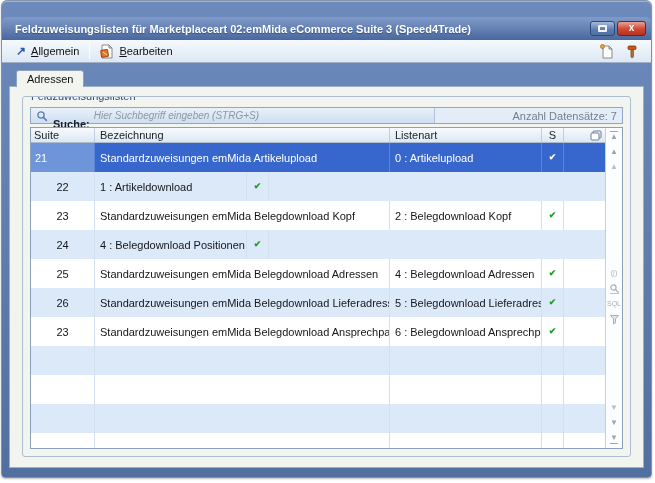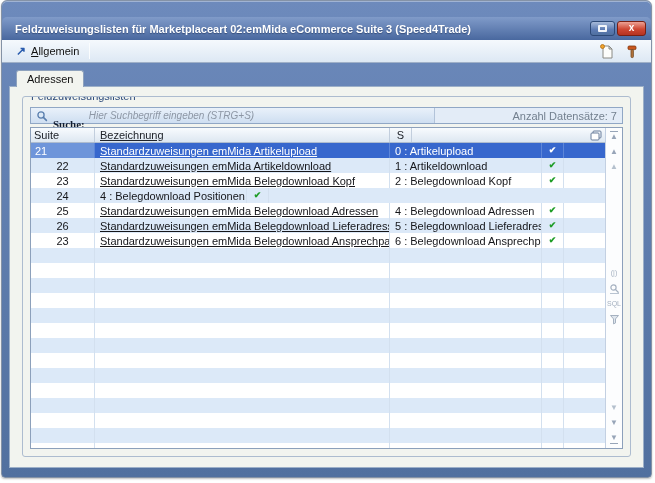--- a/index.html
+++ b/index.html
@@ -75,21 +75,21 @@
     position:absolute; top:-7px; left:5px; background:#f2f4ef; padding:0 3px;
     font-size:11px; color:#2c4a7a;
   }
   
   .searchbar {
     height:17px; flex:none; border:1px solid #90a7c5;
     background:linear-gradient(#e9f1fa,#cedef1);
     display:flex; align-items:center; padding-left:5px; font-size:11px;
   }
   .search-ico { width:12px; height:12px; flex:none; }
-  .search-lbl { font-weight:bold; color:#111c30; margin:16px 4px 0 5px;font-family:Liberation Serif, serif; }
+  .search-lbl { font-weight:bold; color:#111c30; margin:16px 4px 0 5px; }
   .search-input {
     flex:1; border:none; outline:none; background:transparent;
     font-family:"Liberation Sans", sans-serif; font-size:10px; color:#222; padding:0; height:13px;
   }
   .search-input::placeholder { font-style:italic; color:#8d97a5; }
   .count-box {
     width:188px; align-self:stretch; flex:none;
     background:#e3ecf7; border-left:1px solid #b2c3d9;
     display:flex; align-items:center; justify-content:flex-end;
     padding:0 5px; color:#73808f; font-size:11px;
@@ -99,26 +99,26 @@
     flex:1; margin-top:3px; border:1px solid #8ca0bb; background:#fff;
     display:flex; overflow:hidden;
   }
   .gtable { flex:1; display:flex; flex-direction:column; overflow:hidden; }
   .hrow {
     height:15px; flex:none; display:flex; position:relative;
     background:linear-gradient(#f8fbfe,#dde7f1);
     border-bottom:1px solid #aebccf; font-size:11px; color:#20242b;
   }
   .hcell { display:flex; align-items:center; padding:0 5px; border-right:1px solid #c2cedd; }
-  .row { height:15px; flex:none; display:flex; font-size:11px; color:#15161a; }
+  .row { height:29px; flex:none; display:flex; font-size:11px; color:#15161a; }
   .rows-wrap { flex:1; display:flex; flex-direction:column; overflow:hidden; }
   .rows-wrap .row:nth-child(even) { background:#dcE9f8; background:#dce9f8; }
   .cell { display:flex; align-items:center; padding:0 5px; border-right:1px solid #d3e0ef; overflow:hidden; white-space:nowrap; }
   .c0 { width:64px; justify-content:center; padding:0 3px; }
-  .c1 { width:295px;text-decoration:underline; }
+  .c1 { width:295px; }
   .c2 { width:152px; }
   .c3 { width:22px; justify-content:center; padding:0; }
   .c4 { flex:1; border-right:none; }
   .row.selected { background:#3767cd !important; color:#fff; }
   .row.selected .cell { border-right-color:#5d86d8; }
   .row.selected .c0 { background:#6e95da; justify-content:flex-start; padding-left:4px; }
   .check { color:#1f9d27; font-size:9px; font-weight:bold; line-height:9px; }
   .row.selected .check { color:#fff; }
   .chooser { position:absolute; right:3px; top:2px; width:12px; height:11px; cursor:default; }
   
@@ -151,20 +151,29 @@
       <span class="btn-close">x</span>
     </span>
   </div>
 
   <div class="toolbar">
     <span class="tb-btn">
       <span class="ne-arrow">↗</span>
       <span class="tb-lbl">Allgemein</span>
     </span>
     <span class="tb-sep"></span>
+    <span class="tb-btn">
+      <svg class="tb-ico" viewBox="0 0 14 15">
+        <path d="M2 1 h7 l3 3 v10 h-10 z" fill="#fdfdfb" stroke="#8a8a84" stroke-width="1"></path>
+        <path d="M9 1 l3 3 h-3 z" fill="#dfe3e8" stroke="#8a8a84" stroke-width="1"></path>
+        <rect x="1" y="6" width="7" height="7" rx="1" fill="#e8732a" stroke="#9c4a12" stroke-width="1" transform="rotate(-8 4 9)"></rect>
+        <path d="M3 8 l4 3" stroke="#fbd9bd" stroke-width="1"></path>
+      </svg>
+      <span class="tb-lbl">Bearbeiten</span>
+    </span>
     <span class="tb-right">
       <svg class="tb-ico" viewBox="0 0 14 15">
         <path d="M3 2 h6 l3 3 v9 h-9 z" fill="#fdfdfb" stroke="#8a8a84" stroke-width="1"></path>
         <path d="M9 2 l3 3 h-3 z" fill="#dfe3e8" stroke="#8a8a84" stroke-width="1"></path>
         <circle cx="2.5" cy="2.5" r="2" fill="#f0a32c" stroke="#b06c10" stroke-width=".8"></circle>
       </svg>
       <svg class="tb-ico" viewBox="0 0 14 15">
         <rect x="3" y="2" width="8" height="3.6" rx="1.2" fill="#c9571e" stroke="#7e350e" stroke-width=".8"></rect>
         <rect x="6" y="5.6" width="2.4" height="8" rx="1" fill="#b7743c" stroke="#6f4620" stroke-width=".8"></rect>
       </svg>
@@ -188,41 +197,41 @@
         <input class="search-input" type="text" placeholder="Hier Suchbegriff eingeben (STRG+S)" style="">
         <span class="count-box">Anzahl Datensätze: 7</span>
       </div>
 
       <div class="grid">
         <div class="gtable">
 
           <div class="hrow">
             <span class="hcell c0" style="justify-content:flex-start;">Suite</span>
             <span class="hcell c1">Bezeichnung</span>
+            <span class="hcell c2">Listenart</span>
             <span class="hcell c3">S</span>
             <span class="hcell c4"></span>
             <svg class="chooser" viewBox="0 0 12 11">
               <rect x="3" y="1" width="8" height="7" rx="1" fill="#eef3f9" stroke="#6b7f9c" stroke-width="1"></rect>
               <rect x="1" y="3" width="8" height="7" rx="1" fill="#ffffff" stroke="#6b7f9c" stroke-width="1"></rect>
             </svg>
           </div>
 
           <div class="rows-wrap">
             <div class="row selected">
               <span class="cell c0">21</span>
               <span class="cell c1">Standardzuweisungen emMida Artikelupload</span>
               <span class="cell c2">0 : Artikelupload</span>
               <span class="cell c3">
                   <span class="check">✔</span>
                 </span>
               <span class="cell c4"></span>
             </div>
             <div class="row">
               <span class="cell c0">22</span>
-              <span class="cell c1">Standardzuweisungen emMida Artikeldownload</span>
               <span class="cell c2">1 : Artikeldownload</span>
               <span class="cell c3">
                   <span class="check">✔</span>
                 </span>
               <span class="cell c4"></span>
             </div>
             <div class="row">
               <span class="cell c0">23</span>
               <span class="cell c1">Standardzuweisungen emMida Belegdownload Kopf</span>
               <span class="cell c2">2 : Belegdownload Kopf</span>

